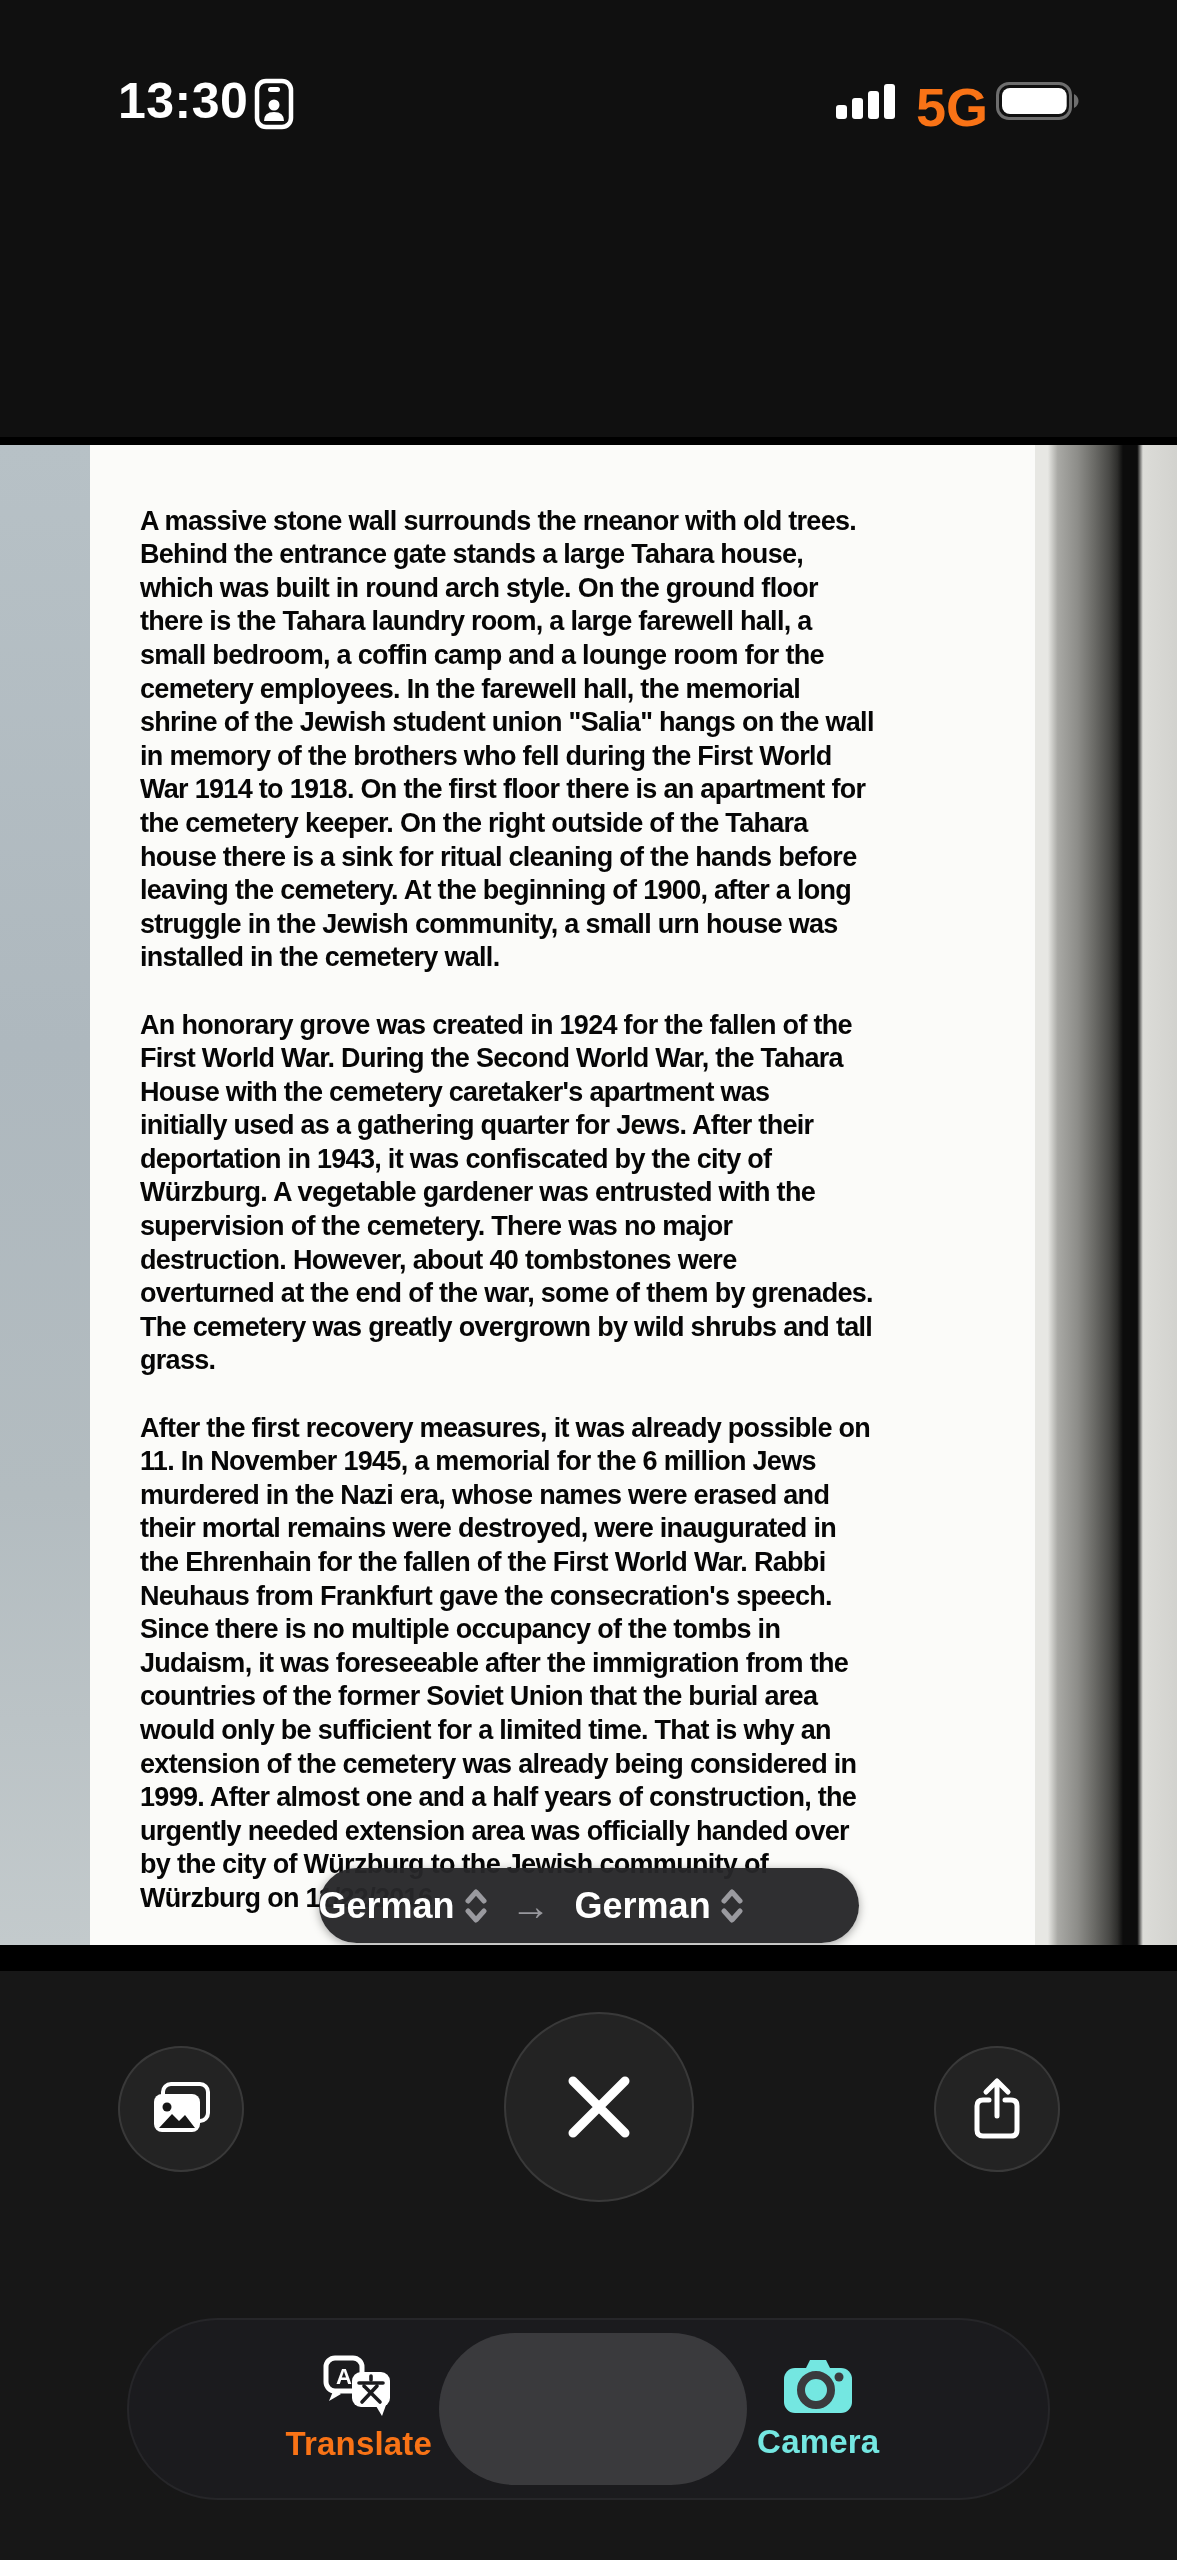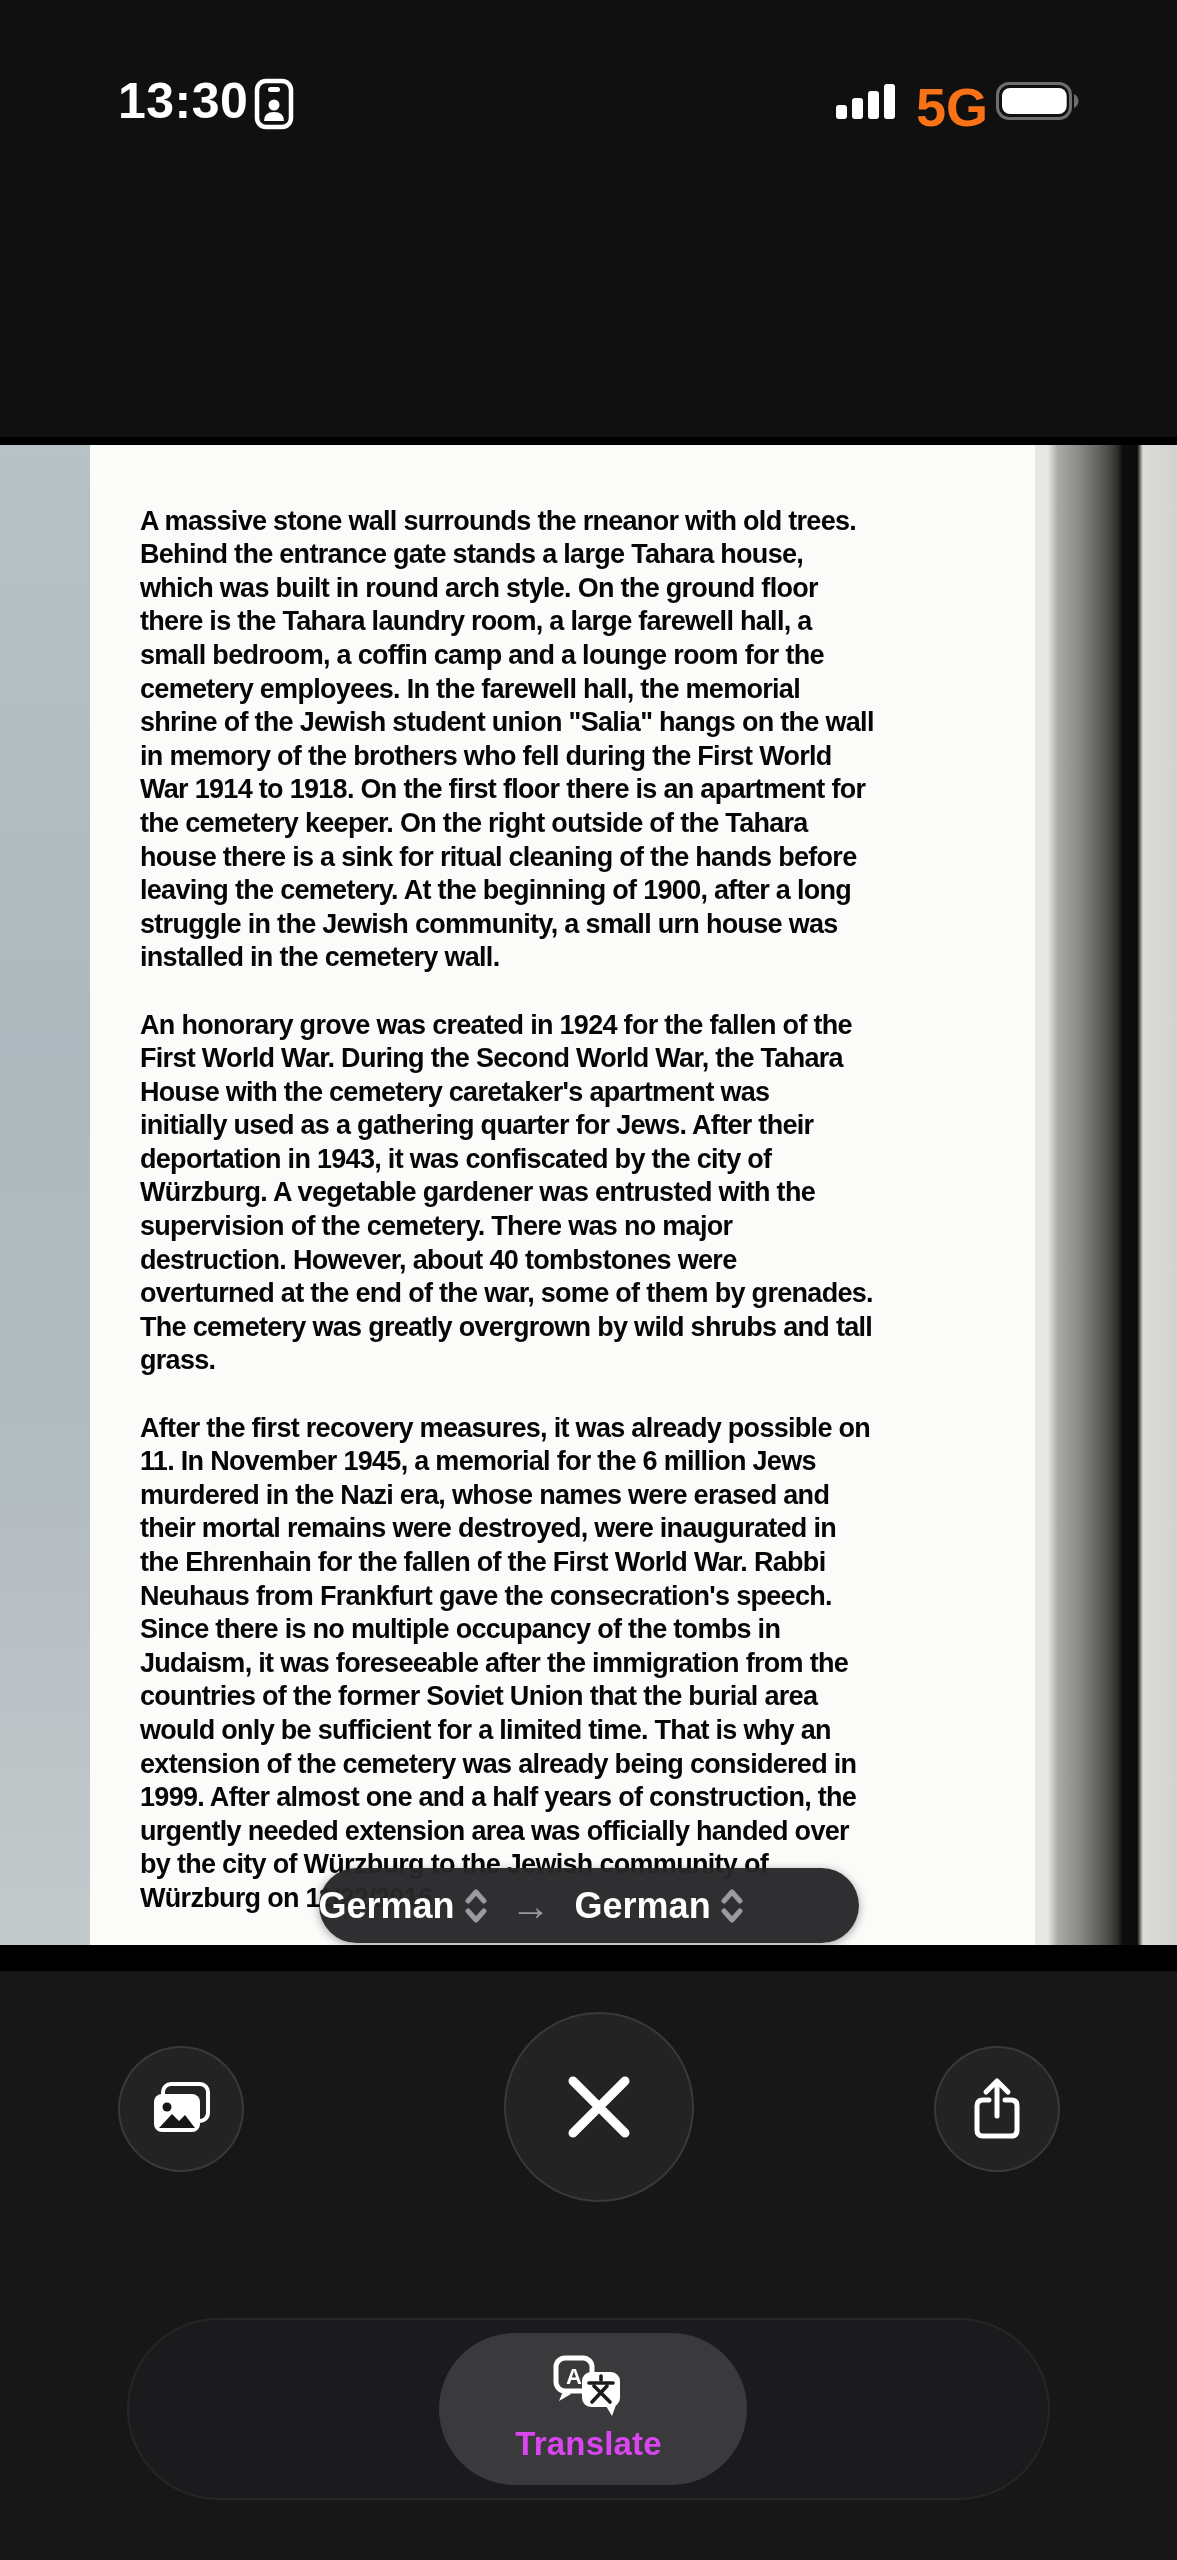--- a/index.html
+++ b/index.html
@@ -50,21 +50,21 @@
   .btn-close{left:504px;top:2012px;width:190px;height:190px;}
   .btn-share{left:934px;top:2046px;width:126px;height:126px;}
   
   .tabbar{
     position:absolute;left:127px;top:2318px;width:923px;height:182px;border-radius:92px;
     background:#1b1b1e;border:2px solid rgba(255,255,255,0.05);box-sizing:border-box;
     display:flex;
   }
   .tab-active-bg{position:absolute;left:310px;top:13px;width:308px;height:152px;border-radius:77px;background:#3a3a3d;}
   .tab{position:relative;flex:1 1 0;display:flex;flex-direction:column;align-items:center;justify-content:center;gap:8px;cursor:pointer;}
-  .tab .lbl{font-size:33px;font-weight:700;color:#d946ef;letter-spacing:.2px;}
+  .tab .lbl{font-size:33px;font-weight:700;color:#f97316;letter-spacing:.2px;}
   .tab.active .lbl{color:#74E7E1;}
   svg{display:block;}
 </style>
 </head>
 <body>
 
 <div id="screen">
 
   <div class="statusbar">
     <div class="time">13:30</div>
@@ -201,16 +201,25 @@
         <g stroke="#1b1b1e" stroke-width="3.6" stroke-linecap="round" fill="none">
           <path d="M49 21 L49 25"></path>
           <path d="M37 28 L61 28"></path>
           <path d="M55 31 L40 47"></path>
           <path d="M42 31 L58 47"></path>
         </g>
       </svg>
       <div class="lbl">Translate</div>
     </div>
 
+    <div class="tab active">
+      <svg width="72" height="58" viewBox="0 0 72 58">
+        <path d="M23 13 L28 3 H44 L49 13 Z" fill="#74E7E1"></path>
+        <rect x="2" y="11" width="68" height="45" rx="11" fill="#74E7E1"></rect>
+        <circle cx="34" cy="33" r="15" fill="none" stroke="#3a3a3d" stroke-width="8"></circle>
+        <circle cx="57" cy="20" r="4.5" fill="#3a3a3d"></circle>
+      </svg>
+      <div class="lbl">Camera</div>
+    </div>
 
   </div>
 
 </div>
 
 </body></html>

